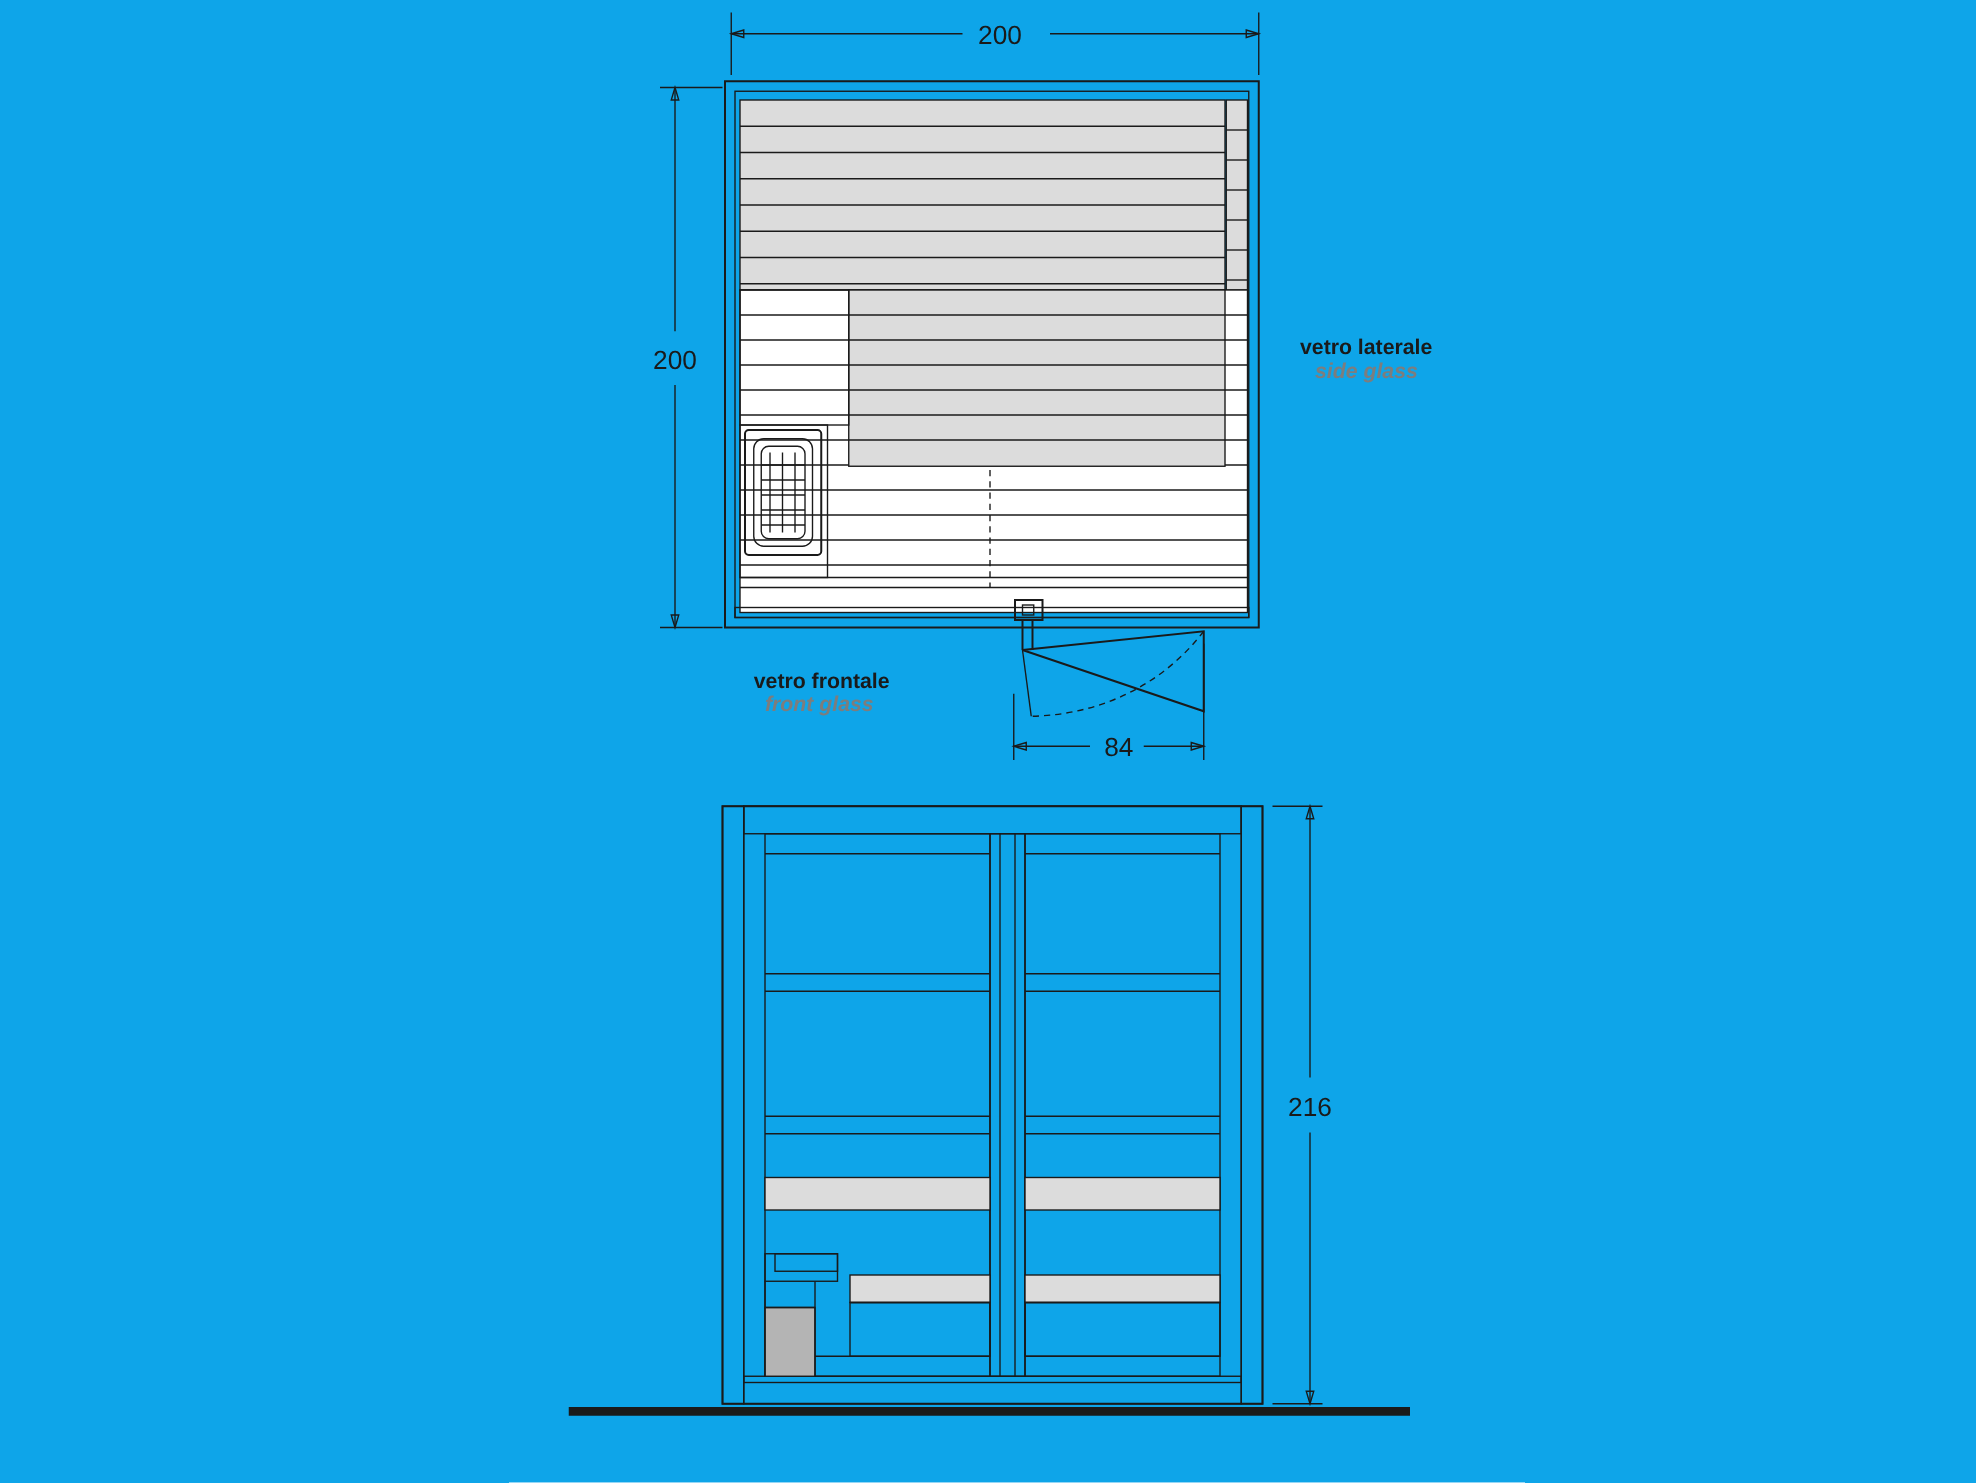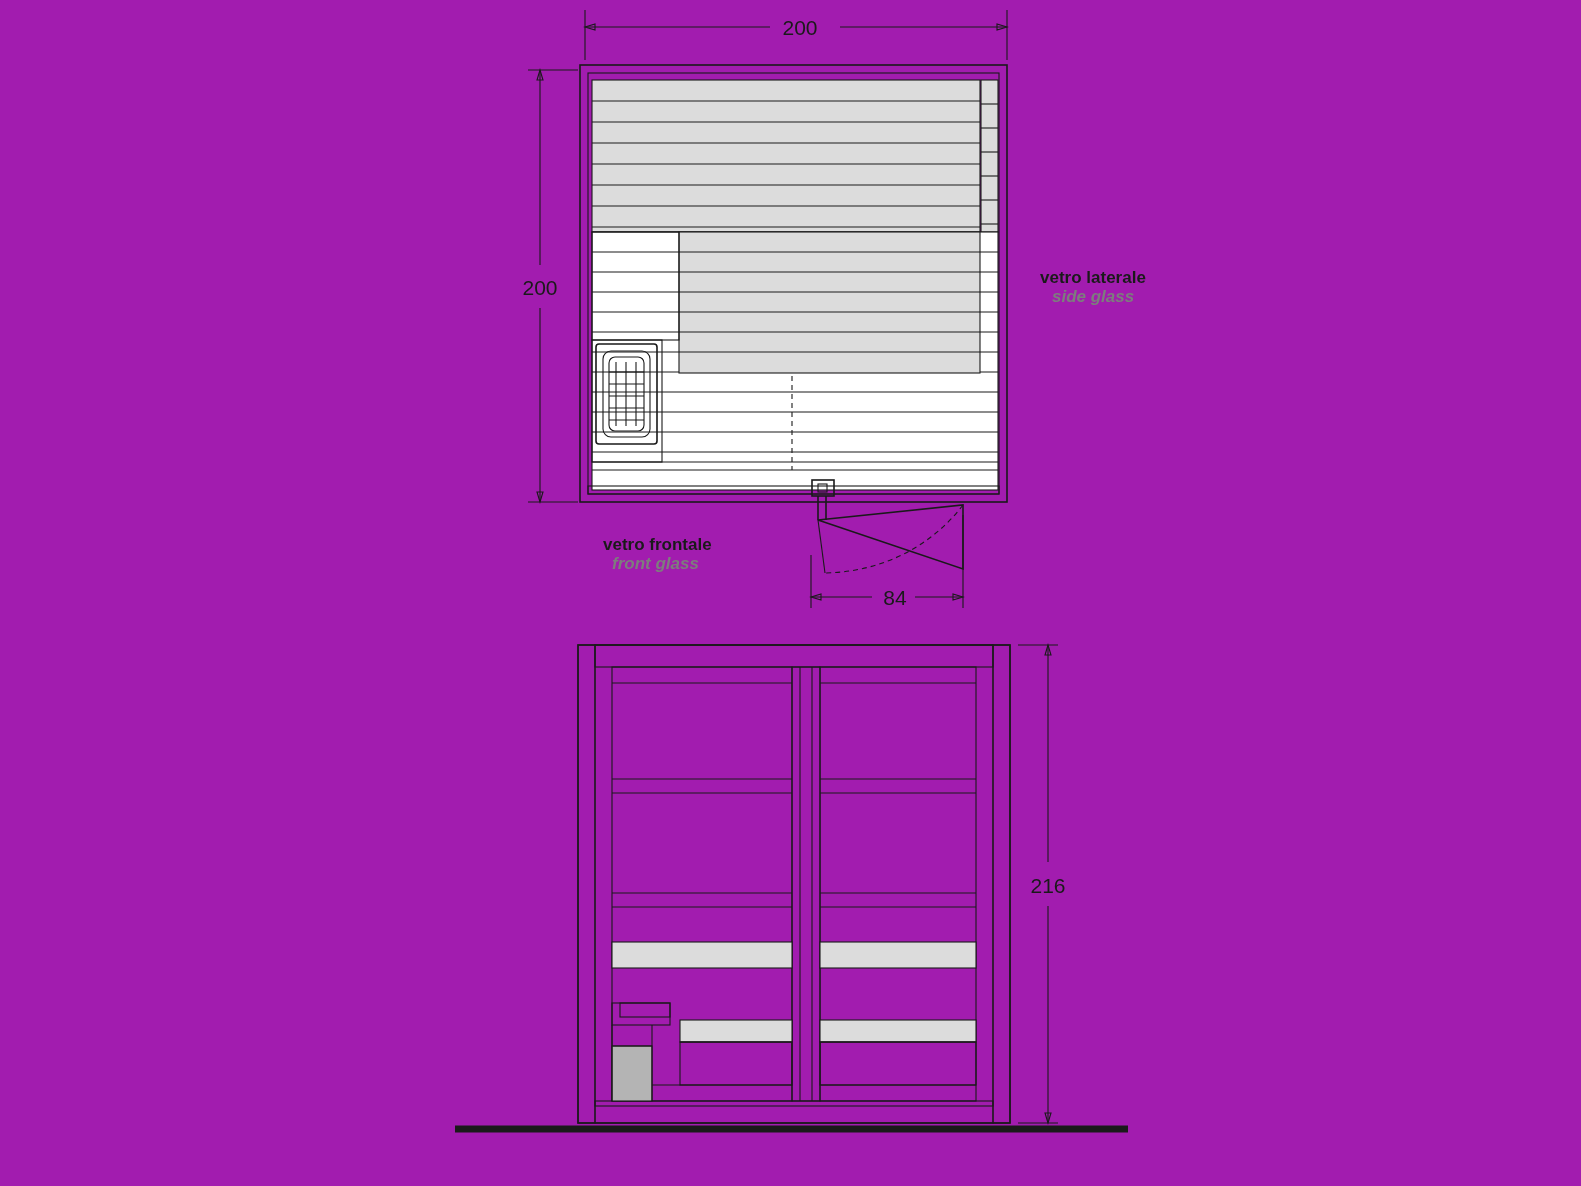--- a/index.html
+++ b/index.html
@@ -7,21 +7,21 @@
     padding: 0;
     background: #ffffff;
   }
   body {
     font-family: "Liberation Sans", sans-serif;
   }
   #page {
     position: relative;
     width: 1581px;
     height: 1186px;
-    background: #a21caf;
+    background: #0ea5e9;
     overflow: hidden;
   }
   svg.drawing {
     position: absolute;
     left: 0;
     top: 0;
     width: 1581px;
     height: 1186px;
   }
   .dimtext {

